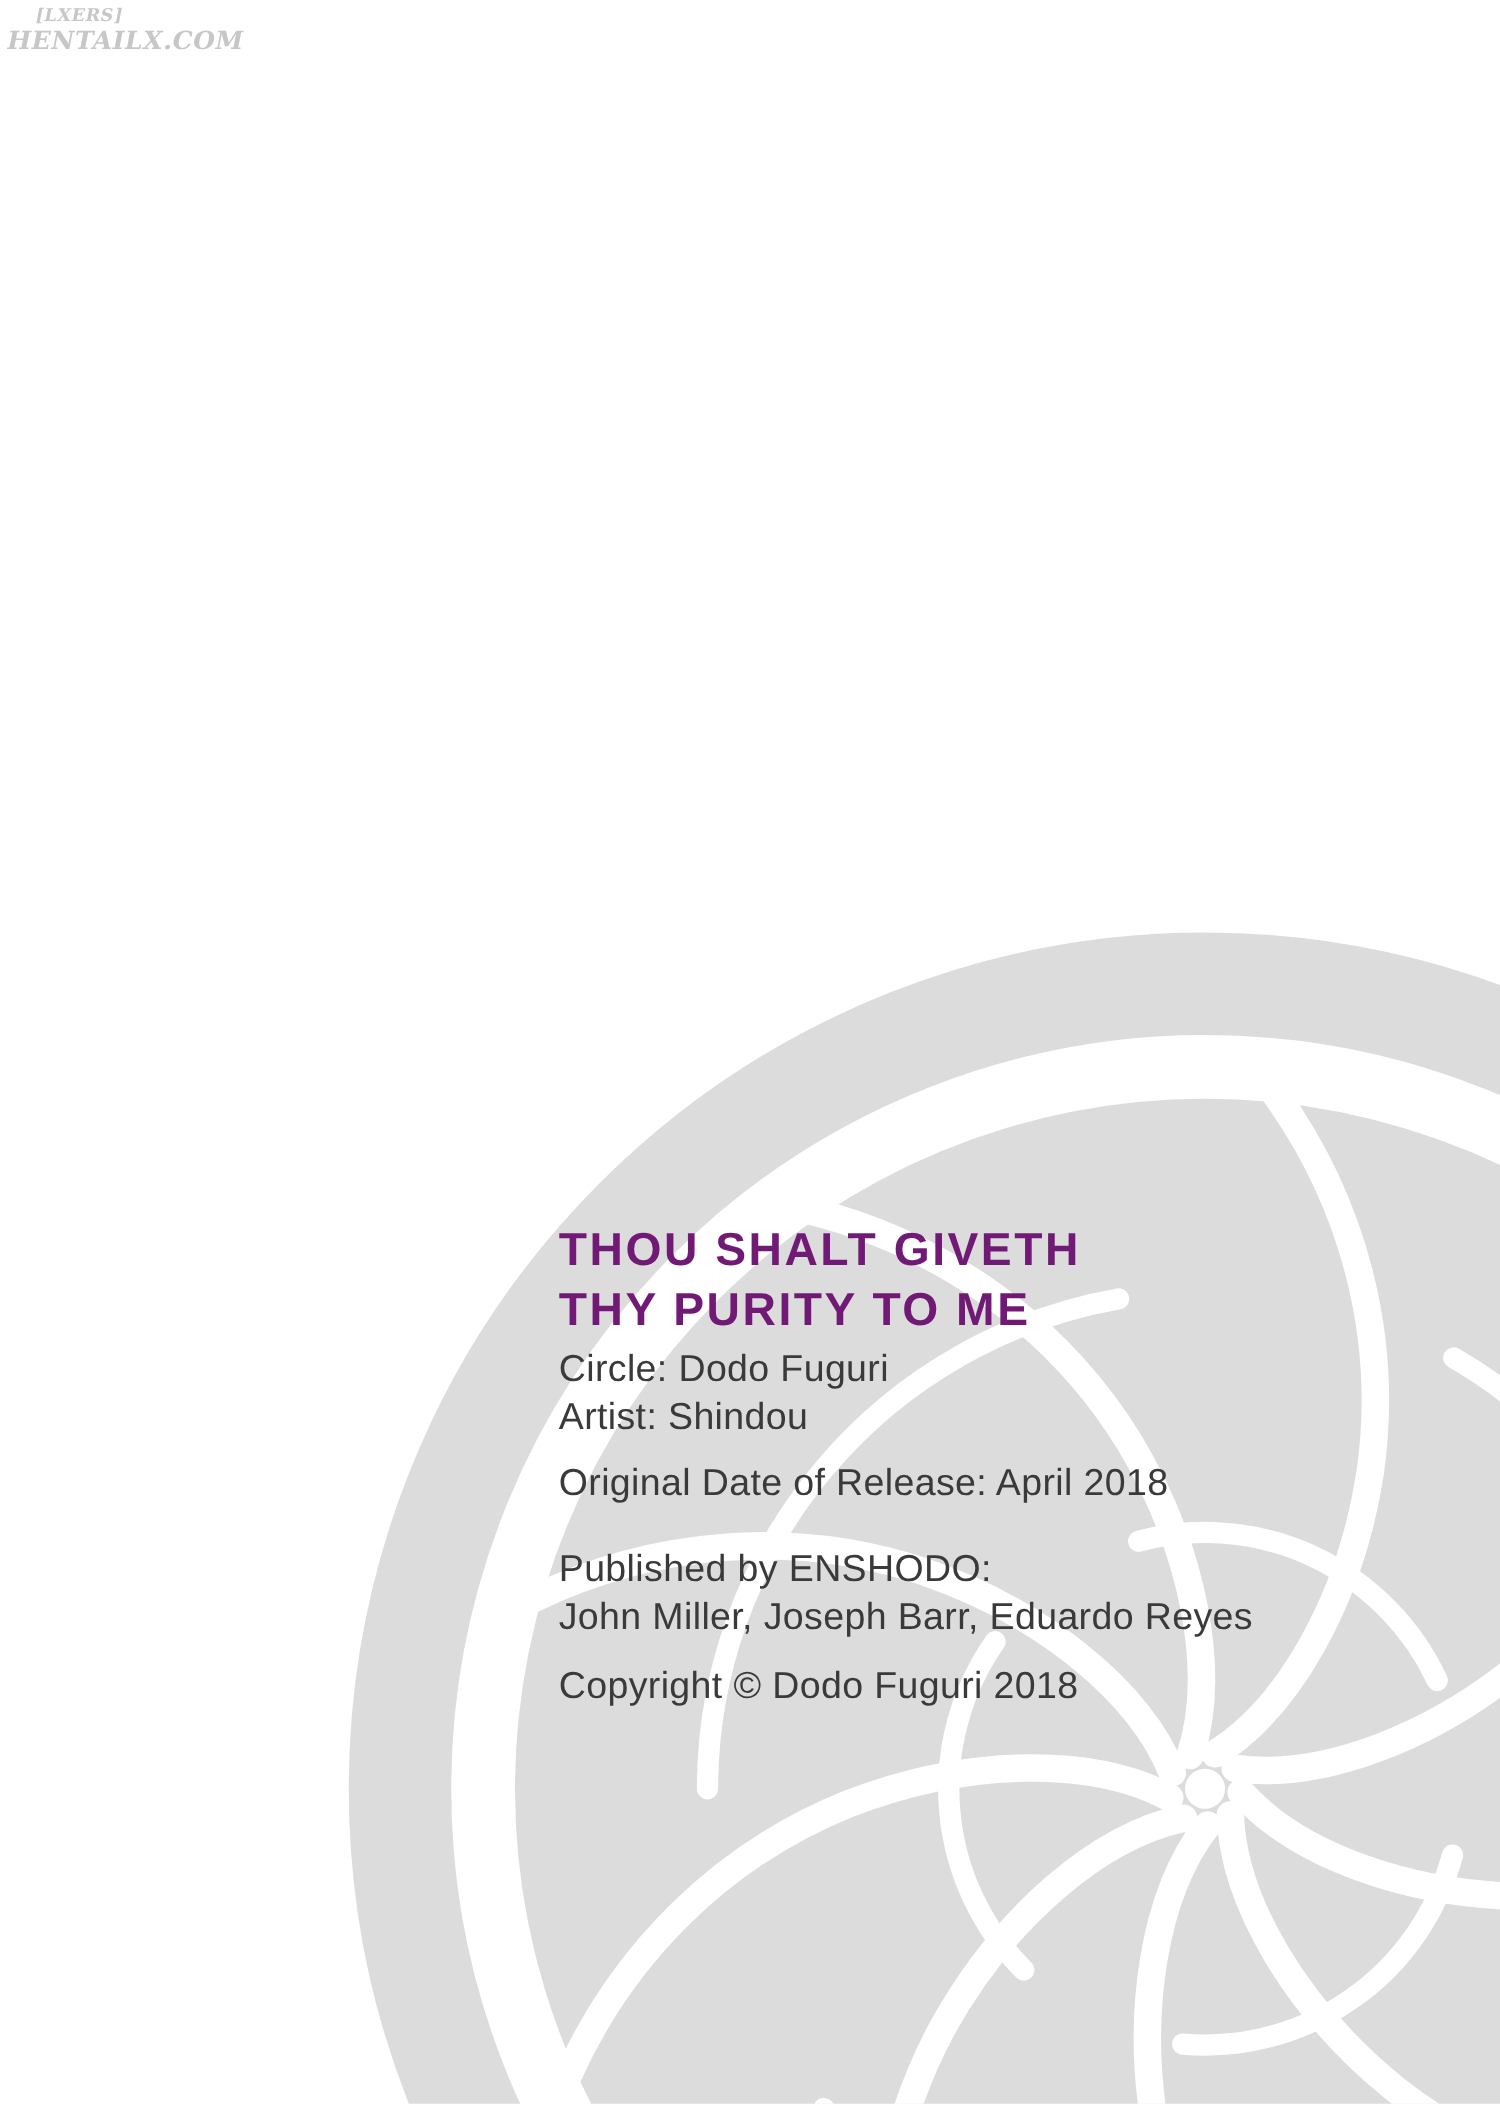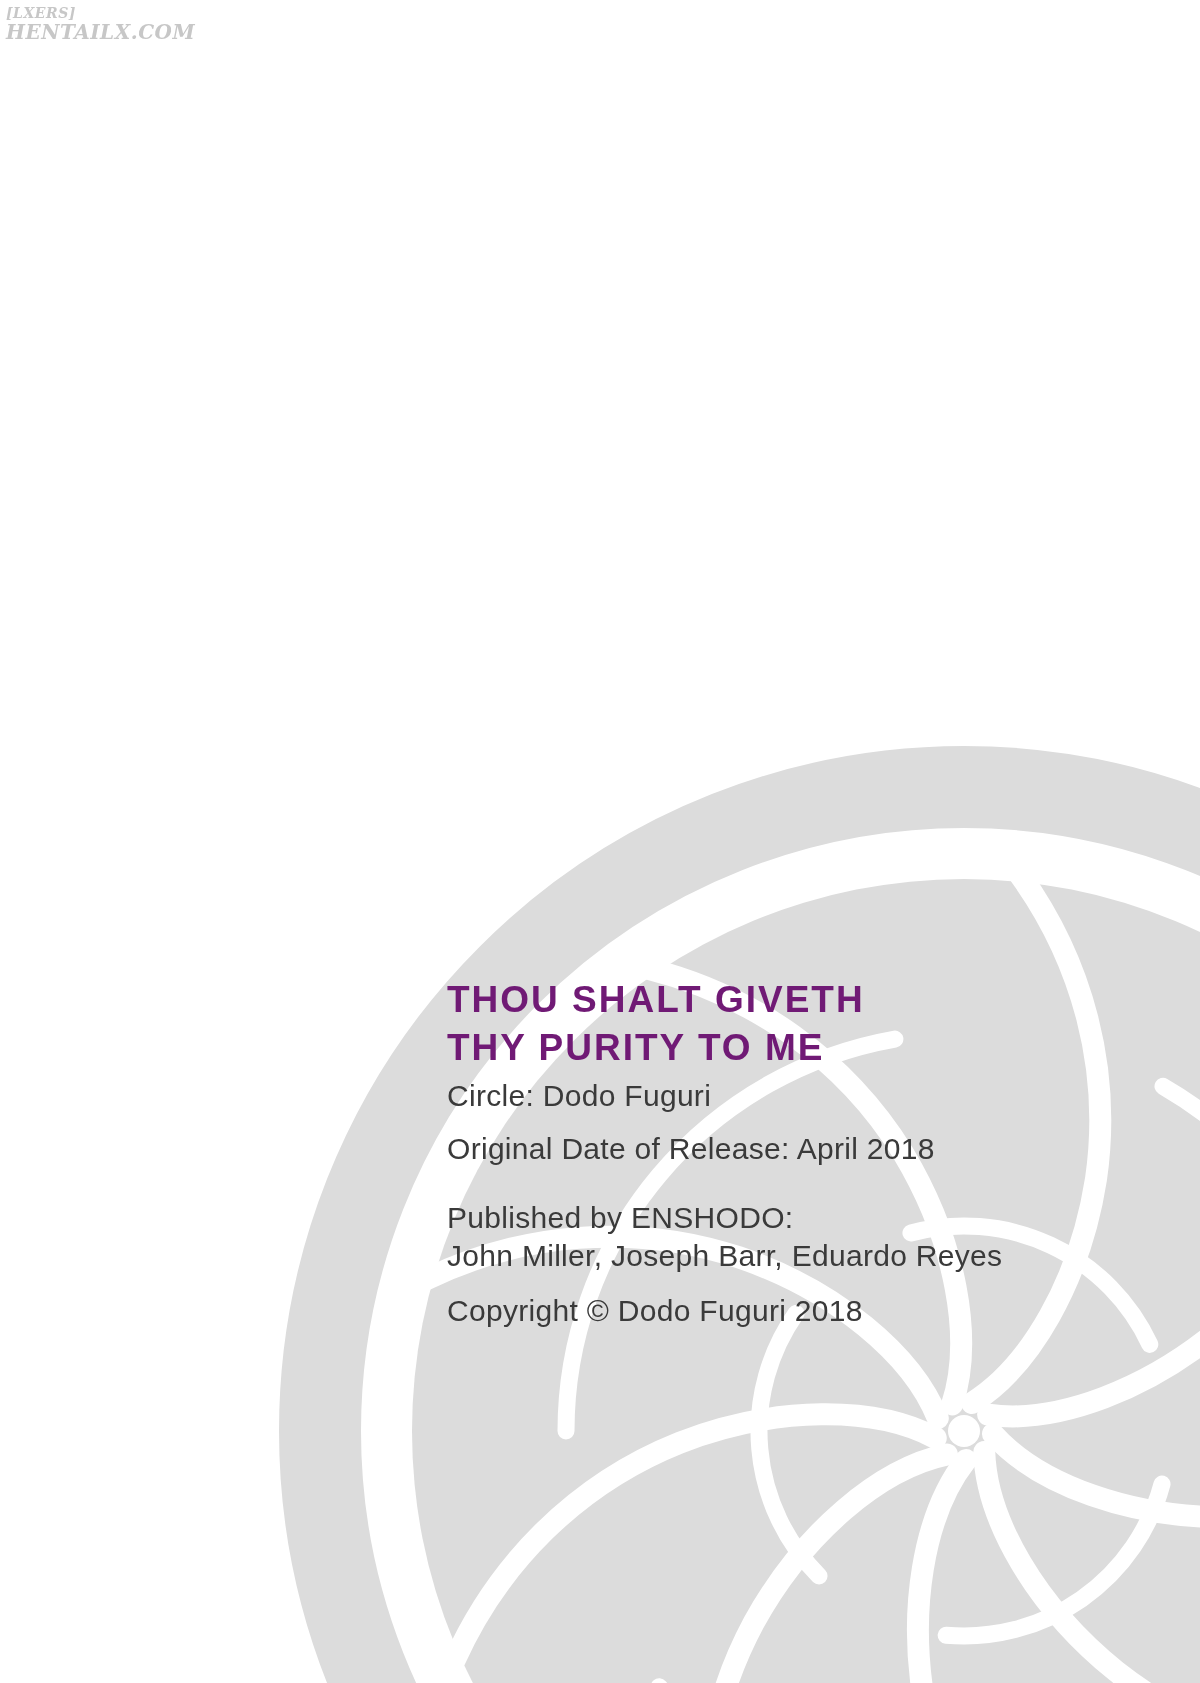--- a/index.html
+++ b/index.html
@@ -25,21 +25,21 @@
     left: 0;
     top: 0;
     z-index: 1;
   }
   .watermark {
     position: absolute;
     left: 6px;
     top: 4px;
     z-index: 3;
     width: 115px;
-    text-align: left;
+    text-align: center;
     font-family: "DejaVu Serif", serif;
     font-style: italic;
     font-weight: bold;
     color: #c7c7c7;
     line-height: 19px;
     letter-spacing: 0.5px;
   }
   .watermark .wm-line1 { font-size: 14px; }
   .watermark .wm-line2 { font-size: 20px; font-style: italic; }
   .credits {
@@ -112,20 +112,21 @@
     <div class="wm-line1">[LXERS]</div>
     <div class="wm-line2">HENTAILX.COM</div>
   </div>
 
   <div class="credits">
     <div class="title-line">THOU SHALT GIVETH</div>
     <div class="title-line">THY PURITY TO ME</div>
 
     <div class="grp-circle-artist">
       <div class="body-line">Circle: Dodo Fuguri</div>
+      <div class="body-line">Artist: Shindou</div>
     </div>
 
 
     <div class="grp-release">
       <div class="body-line">Original Date of Release: April 2018</div>
     </div>
 
     <div class="grp-published">
       <div class="body-line">Published by ENSHODO:</div>
       <div class="body-line">John Miller, Joseph Barr, Eduardo Reyes</div>

